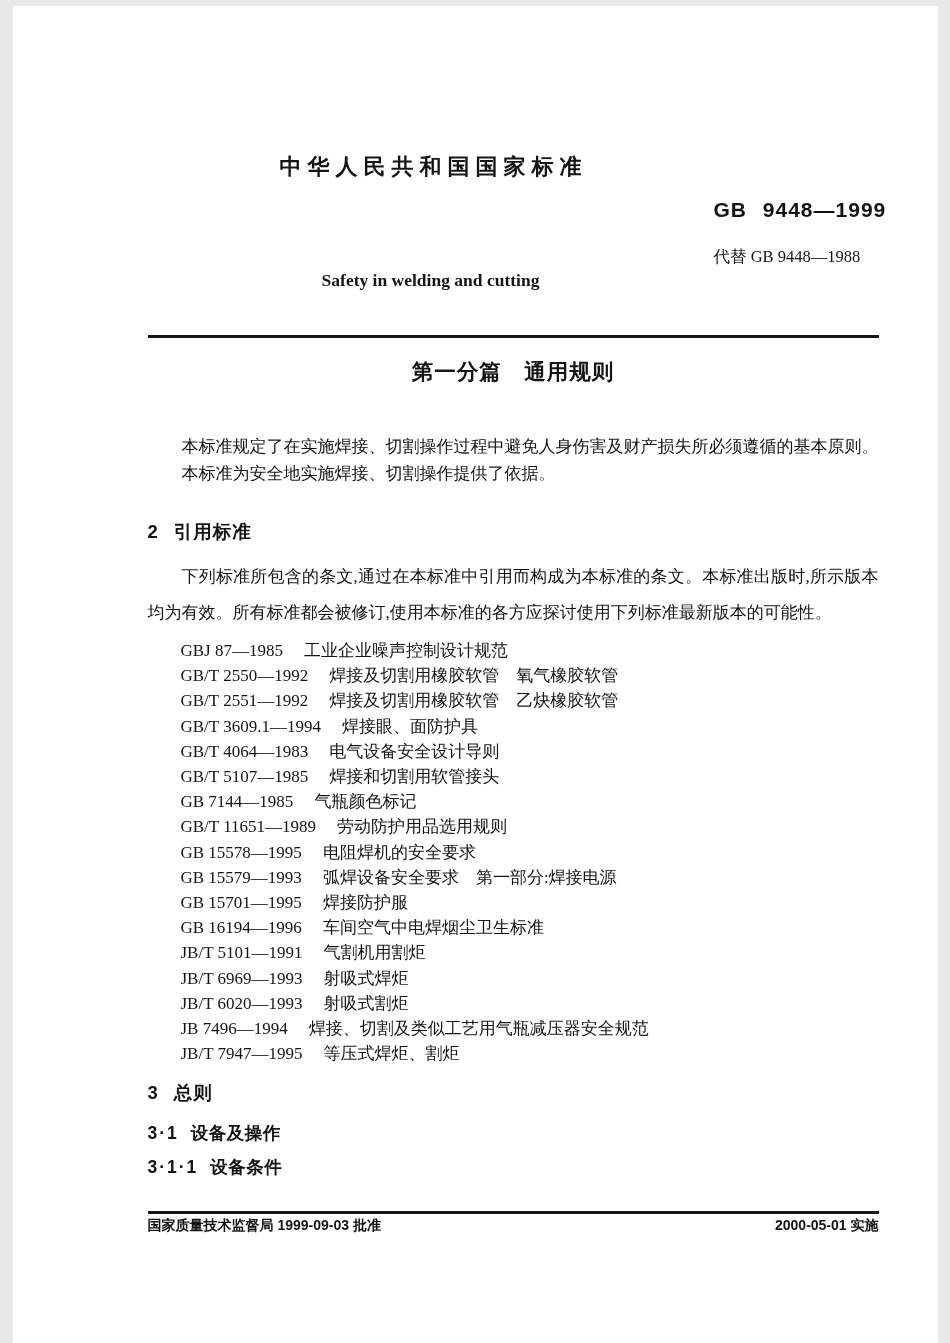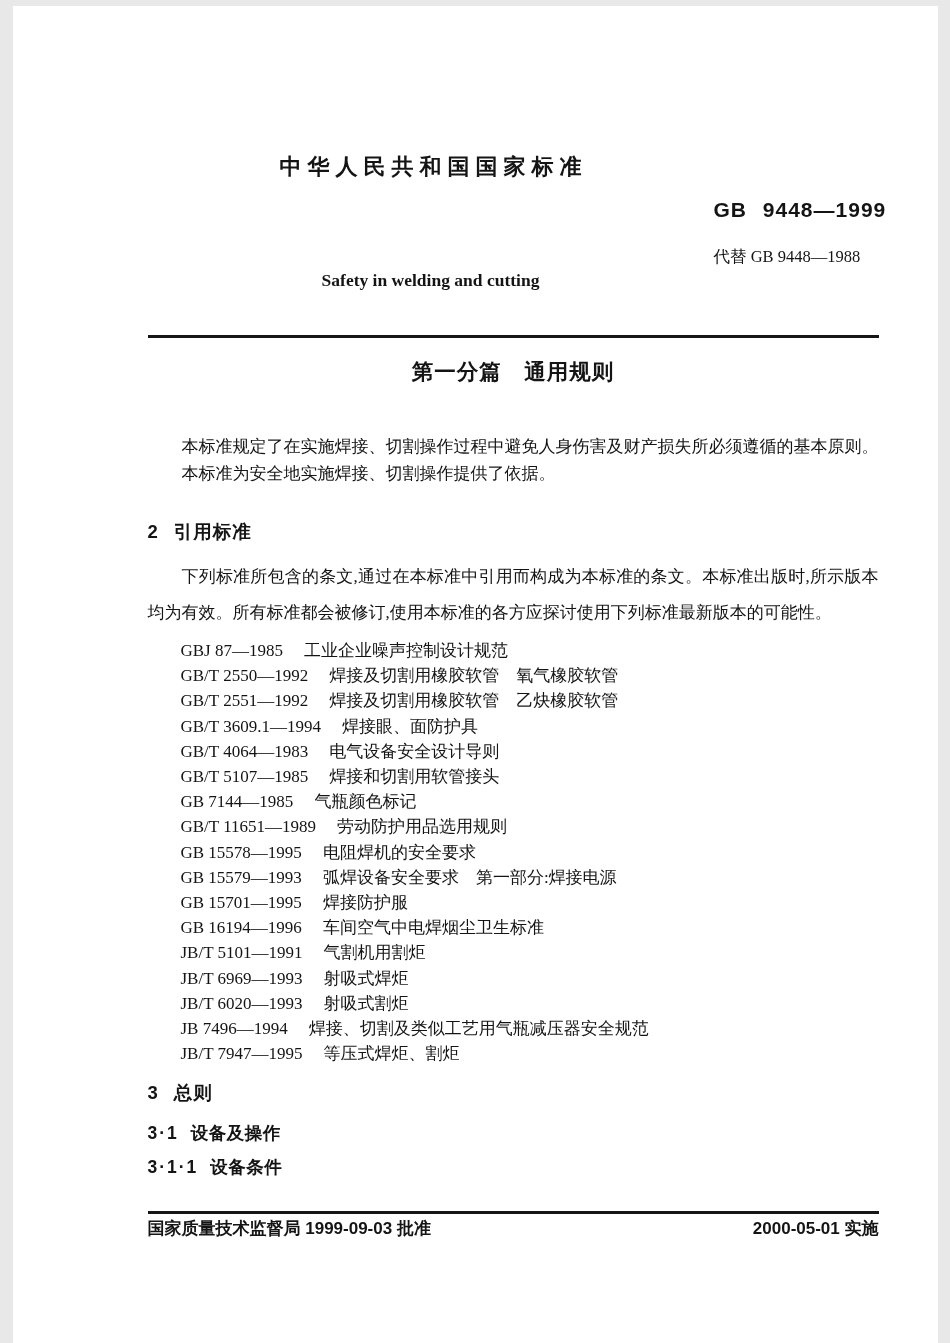--- a/index.html
+++ b/index.html
@@ -94,21 +94,21 @@
 
   .refs-list { margin: 7px 0 0 33px; }
   .ref-row { font-size: 17px; line-height: 25.2px; white-space: nowrap; }
   .ref-name { margin-left: 21px; }
 
   
   .footer {
     position: absolute; left: 135px; top: 1211px; width: 731px;
     display: flex; justify-content: space-between; align-items: baseline;
     font-family: "Liberation Sans", sans-serif;
-    font-weight: bold; font-size: 17px; white-space: nowrap;
+    font-weight: bold; font-size: 14px; white-space: nowrap;
   }
 </style>
 </head>
 <body>
 
 <div class="page">
 
   <div class="hdr-label">中华人民共和国国家标准</div>
   <div class="hdr-code">GB 9448—1999</div>
   <div class="hdr-replaces">代替 GB 9448—1988</div>

